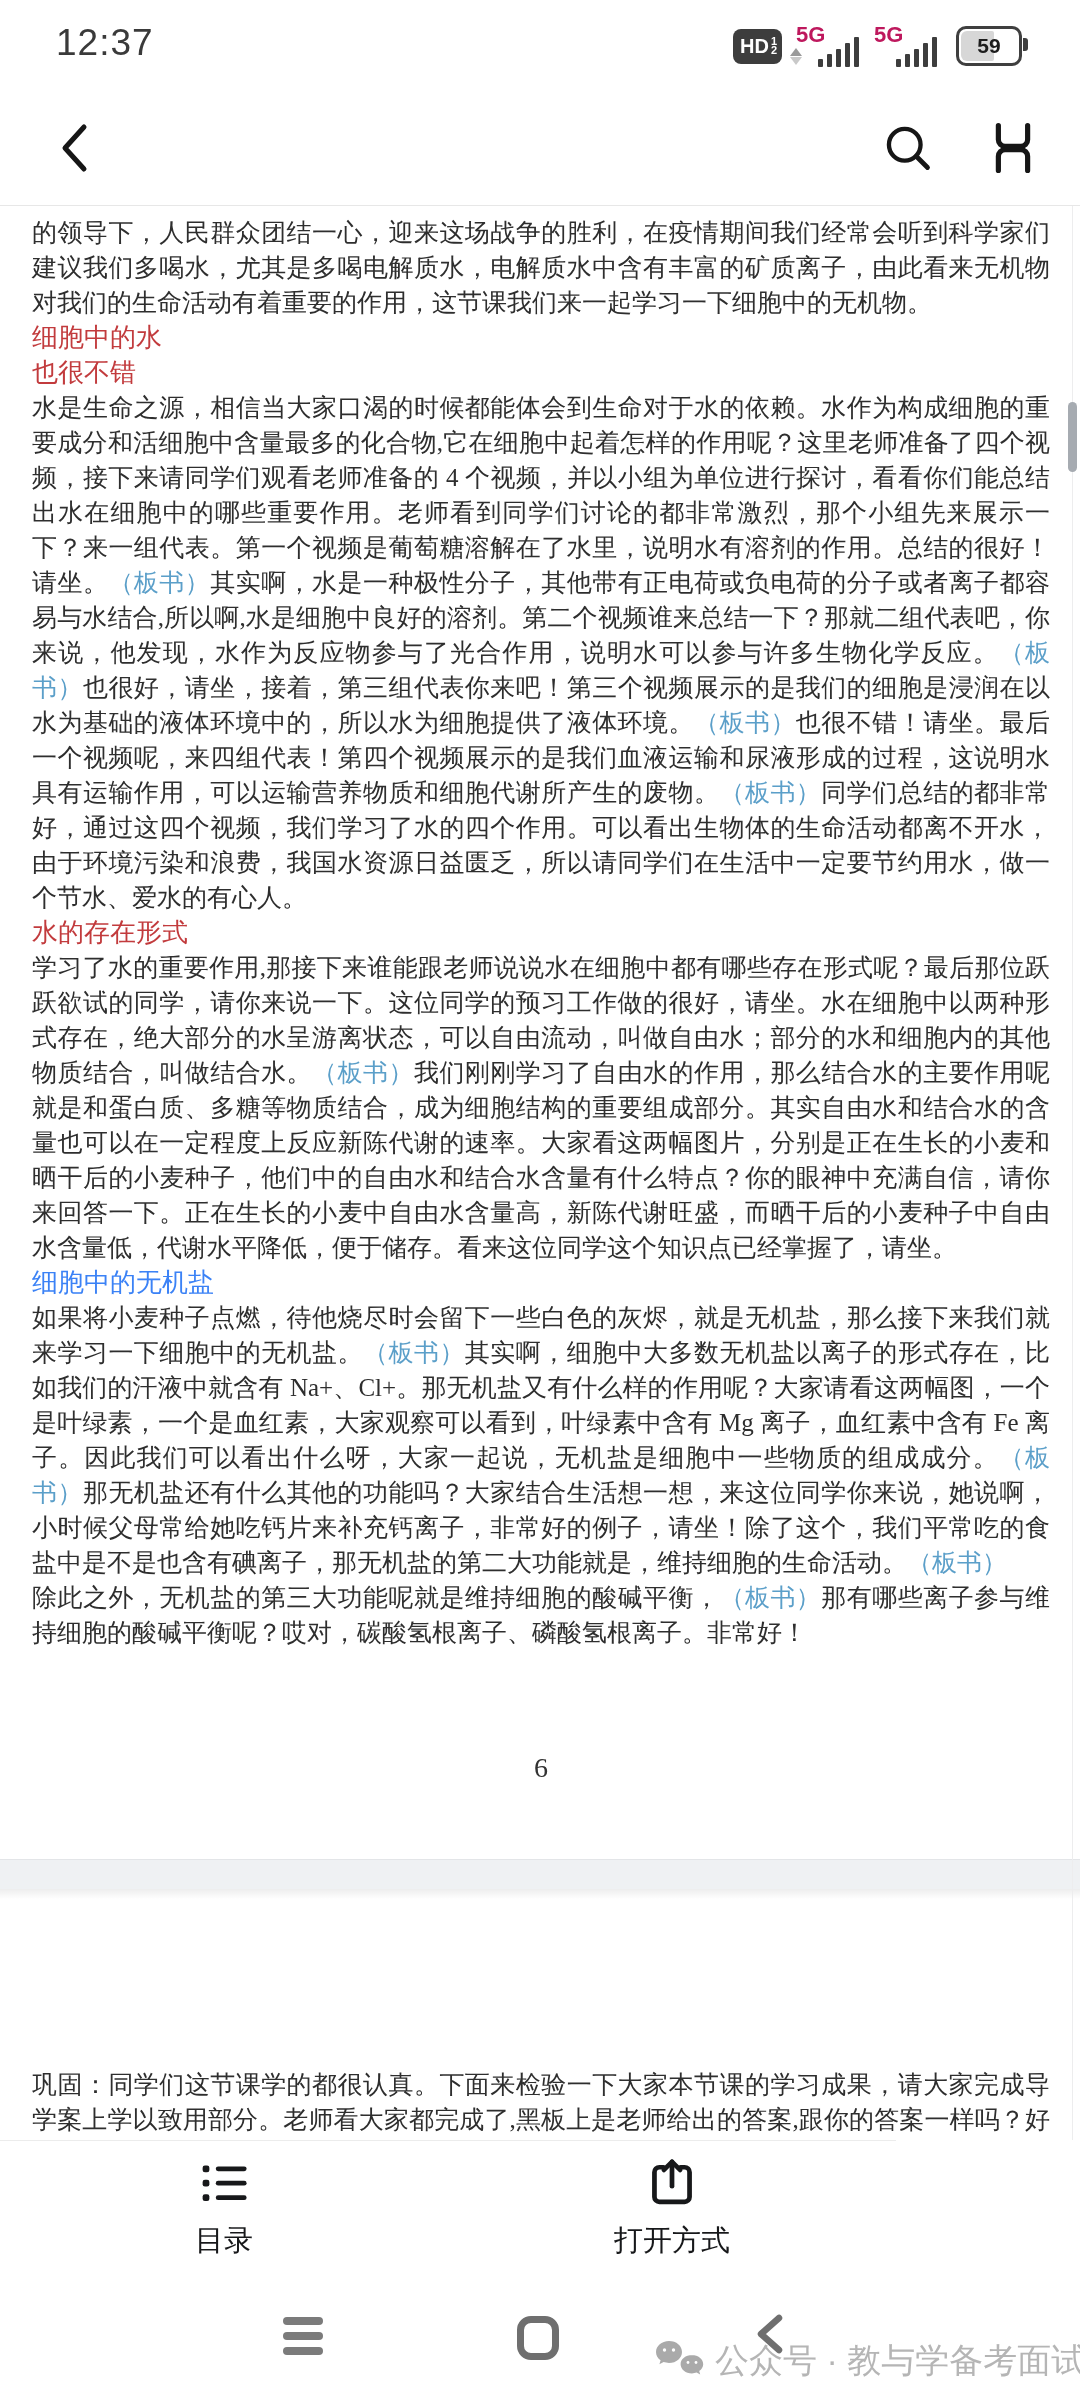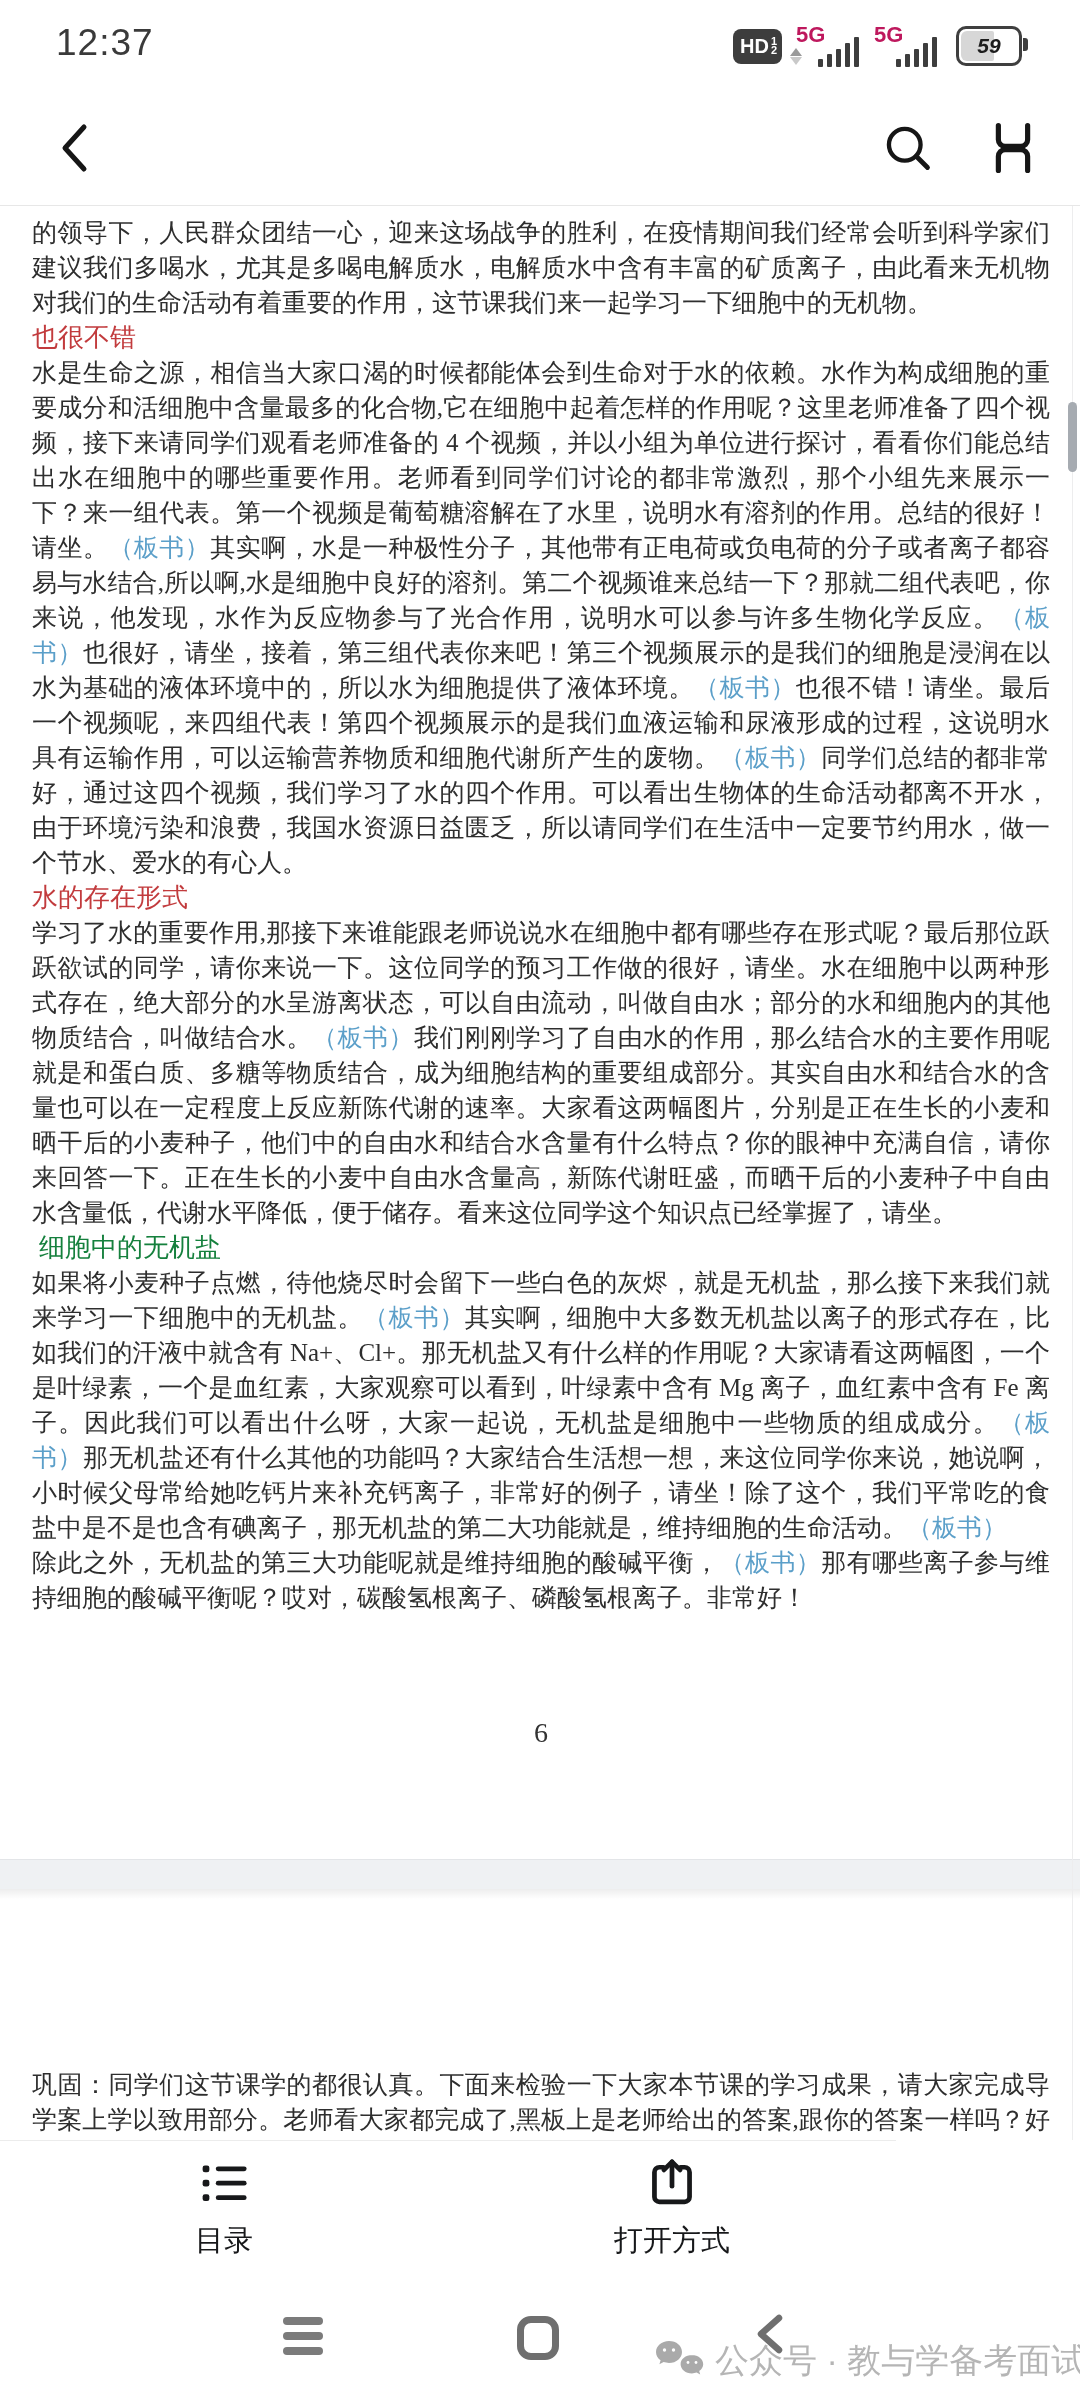--- a/index.html
+++ b/index.html
@@ -17,21 +17,21 @@
   .hd-frac{display:flex;flex-direction:column;line-height:9px;font-size:11px;font-weight:700;}
   .sig-group{position:relative;width:64px;height:44px;}
   .sig-label{position:absolute;left:0;top:-2px;font-size:22px;font-weight:700;color:#be185d;}
   .sig-bars{position:absolute;right:0;bottom:1px;}
   .sig-arrows{position:absolute;left:-6px;bottom:3px;display:flex;flex-direction:column;gap:1px;}
   .sig-arrows i{display:block;width:0;height:0;border-left:6px solid transparent;border-right:6px solid transparent;}
   .sig-arrows .up{border-bottom:8px solid #9a9a9a;}
   .sig-arrows .dn{border-top:8px solid #c9c9c9;}
   .battery{position:relative;width:60px;height:34px;border:3px solid #3f3f3f;border-radius:10px;margin-left:4px;}
   .battery .fill{position:absolute;left:2px;top:2px;bottom:2px;width:55%;background:#d7d7d7;border-radius:6px 2px 2px 6px;}
-  .battery .pct{position:absolute;inset:0;display:flex;align-items:center;justify-content:center;font-size:21px;font-weight:600;color:#1d1d1d;font-style:italic;}
+  .battery .pct{position:absolute;inset:0;display:flex;align-items:center;justify-content:center;font-size:21px;font-weight:600;color:#1d1d1d;}
   .battery .nub{position:absolute;right:-9px;top:9px;width:5px;height:13px;background:#3f3f3f;border-radius:0 3px 3px 0;}
   
   .app-header{position:absolute;top:90px;left:0;width:1080px;height:115px;background:#fff;border-bottom:1px solid #e7e7e7;display:flex;align-items:center;}
   .hdr-back{margin-left:58px;display:flex;align-items:center;}
   .hdr-title{margin-left:40px;font-size:39px;font-weight:600;color:#121212;white-space:nowrap;overflow:hidden;max-width:640px;}
   .hdr-icons{position:absolute;right:40px;top:0;height:115px;display:flex;align-items:center;gap:52px;}
   
   .content{position:absolute;top:206px;left:0;width:1080px;height:1934px;background:#fbfbfc;}
   .page1{position:absolute;top:0;left:0;width:1080px;height:1653px;background:#fff;overflow:hidden;}
   .page-gap{position:absolute;top:1653px;left:0;width:1080px;height:30px;background:#eff1f3;border-top:1px solid #e3e5e8;border-bottom:1px solid #e3e5e8;}
@@ -128,25 +128,26 @@
       </svg>
     </div>
   </div>
 </div>
 
 <div class="content">
 
   <div class="page1">
     <div class="doc-text">
       <p><span>的领导下，人民群众团结一心，迎来这场战争的胜利，在疫情期间我们经常会听到科学家们建议我们多喝水，尤其是多喝电解质水，电解质水中含有丰富的矿质离子，由此看来无机物对我们的生命活动有着重要的作用，这节课我们来一起学习一下细胞中的无机物。</span></p>
+      <p class="doc-heading accent-red" style="color: rgb(194, 59, 61);">细胞中的水</p>
       <p class="doc-heading accent-red" style="color: rgb(194, 59, 61);">也很不错</p>
       <p><span>水是生命之源，相信当大家口渴的时候都能体会到生命对于水的依赖。水作为构成细胞的重要成分和活细胞中含量最多的化合物,它在细胞中起着怎样的作用呢？这里老师准备了四个视频，接下来请同学们观看老师准备的 4 个视频，并以小组为单位进行探讨，看看你们能总结出水在细胞中的哪些重要作用。老师看到同学们讨论的都非常激烈，那个小组先来展示一下？来一组代表。第一个视频是葡萄糖溶解在了水里，说明水有溶剂的作用。总结的很好！请坐。</span><span class="seg-blue" style="color: rgb(91, 159, 201);">（板书）</span><span>其实啊，水是一种极性分子，其他带有正电荷或负电荷的分子或者离子都容易与水结合,所以啊,水是细胞中良好的溶剂。第二个视频谁来总结一下？那就二组代表吧，你来说，他发现，水作为反应物参与了光合作用，说明水可以参与许多生物化学反应。</span><span class="seg-blue" style="color: rgb(91, 159, 201);">（板书）</span><span>也很好，请坐，接着，第三组代表你来吧！第三个视频展示的是我们的细胞是浸润在以水为基础的液体环境中的，所以水为细胞提供了液体环境。</span><span class="seg-blue" style="color: rgb(91, 159, 201);">（板书）</span><span>也很不错！请坐。最后一个视频呢，来四组代表！第四个视频展示的是我们血液运输和尿液形成的过程，这说明水具有运输作用，可以运输营养物质和细胞代谢所产生的废物。</span><span class="seg-blue" style="color: rgb(91, 159, 201);">（板书）</span><span>同学们总结的都非常好，通过这四个视频，我们学习了水的四个作用。可以看出生物体的生命活动都离不开水，由于环境污染和浪费，我国水资源日益匮乏，所以请同学们在生活中一定要节约用水，做一个节水、爱水的有心人。</span></p>
       <p class="doc-heading accent-red" style="color: rgb(194, 59, 61);">水的存在形式</p>
       <p><span>学习了水的重要作用,那接下来谁能跟老师说说水在细胞中都有哪些存在形式呢？最后那位跃跃欲试的同学，请你来说一下。这位同学的预习工作做的很好，请坐。水在细胞中以两种形式存在，绝大部分的水呈游离状态，可以自由流动，叫做自由水；部分的水和细胞内的其他物质结合，叫做结合水。</span><span class="seg-blue" style="color: rgb(91, 159, 201);">（板书）</span><span>我们刚刚学习了自由水的作用，那么结合水的主要作用呢就是和蛋白质、多糖等物质结合，成为细胞结构的重要组成部分。其实自由水和结合水的含量也可以在一定程度上反应新陈代谢的速率。大家看这两幅图片，分别是正在生长的小麦和晒干后的小麦种子，他们中的自由水和结合水含量有什么特点？你的眼神中充满自信，请你来回答一下。正在生长的小麦中自由水含量高，新陈代谢旺盛，而晒干后的小麦种子中自由水含量低，代谢水平降低，便于储存。看来这位同学这个知识点已经掌握了，请坐。</span></p>
-      <p class="doc-heading accent-red" style="color: #15803d; margin-left: 7px;">细胞中的无机盐</p>
+      <p class="doc-heading accent-red" style="color: #3b82f6;">细胞中的无机盐</p>
       <p><span>如果将小麦种子点燃，待他烧尽时会留下一些白色的灰烬，就是无机盐，那么接下来我们就来学习一下细胞中的无机盐。</span><span class="seg-blue" style="color: rgb(91, 159, 201);">（板书）</span><span>其实啊，细胞中大多数无机盐以离子的形式存在，比如我们的汗液中就含有 Na+、Cl+。那无机盐又有什么样的作用呢？大家请看这两幅图，一个是叶绿素，一个是血红素，大家观察可以看到，叶绿素中含有 Mg 离子，血红素中含有 Fe 离子。因此我们可以看出什么呀，大家一起说，无机盐是细胞中一些物质的组成成分。</span><span class="seg-blue" style="color: rgb(91, 159, 201);">（板书）</span><span>那无机盐还有什么其他的功能吗？大家结合生活想一想，来这位同学你来说，她说啊，小时候父母常给她吃钙片来补充钙离子，非常好的例子，请坐！除了这个，我们平常吃的食盐中是不是也含有碘离子，那无机盐的第二大功能就是，维持细胞的生命活动。</span><span class="seg-blue" style="color: rgb(91, 159, 201);">（板书）</span></p>
       <p><span>除此之外，无机盐的第三大功能呢就是维持细胞的酸碱平衡，</span><span class="seg-blue" style="color: rgb(91, 159, 201);">（板书）</span><span>那有哪些离子参与维持细胞的酸碱平衡呢？哎对，碳酸氢根离子、磷酸氢根离子。非常好！</span></p>
       <div class="page-number">6</div>
     </div>
   </div>
 
   <div class="page-gap"></div>
 
   <div class="page2">
     <div class="top-shadow"></div>

